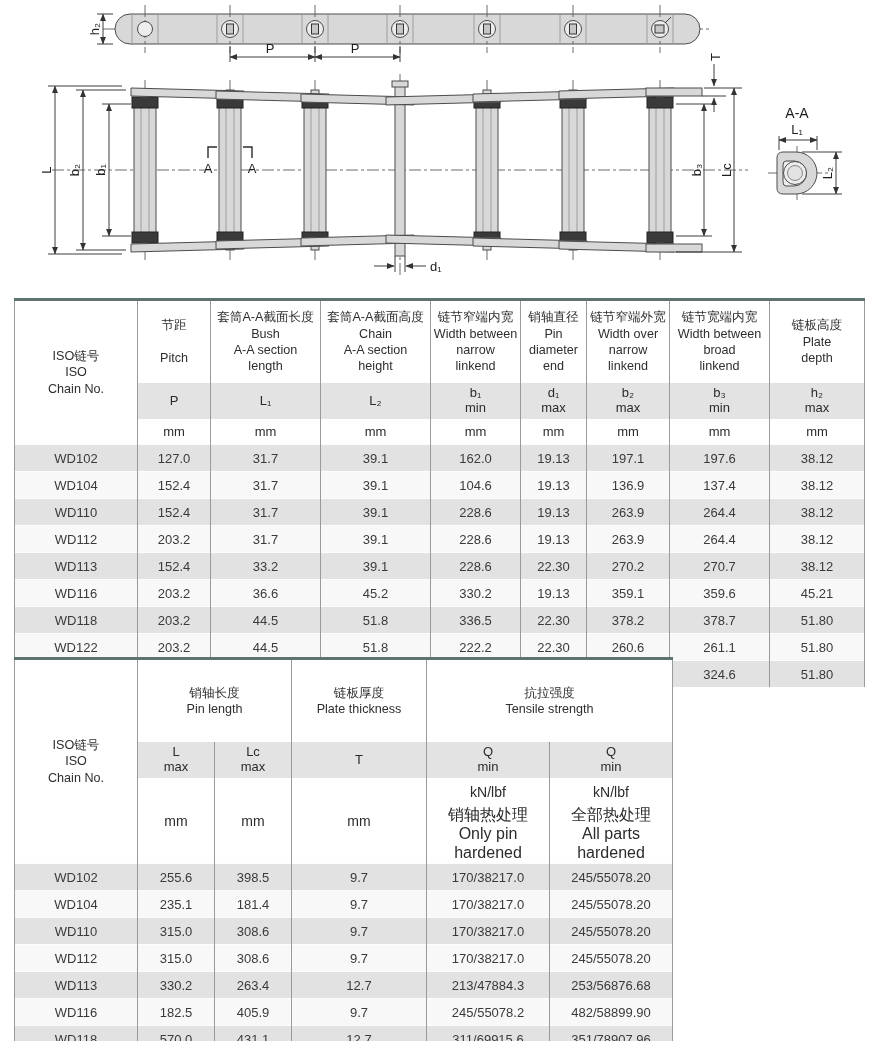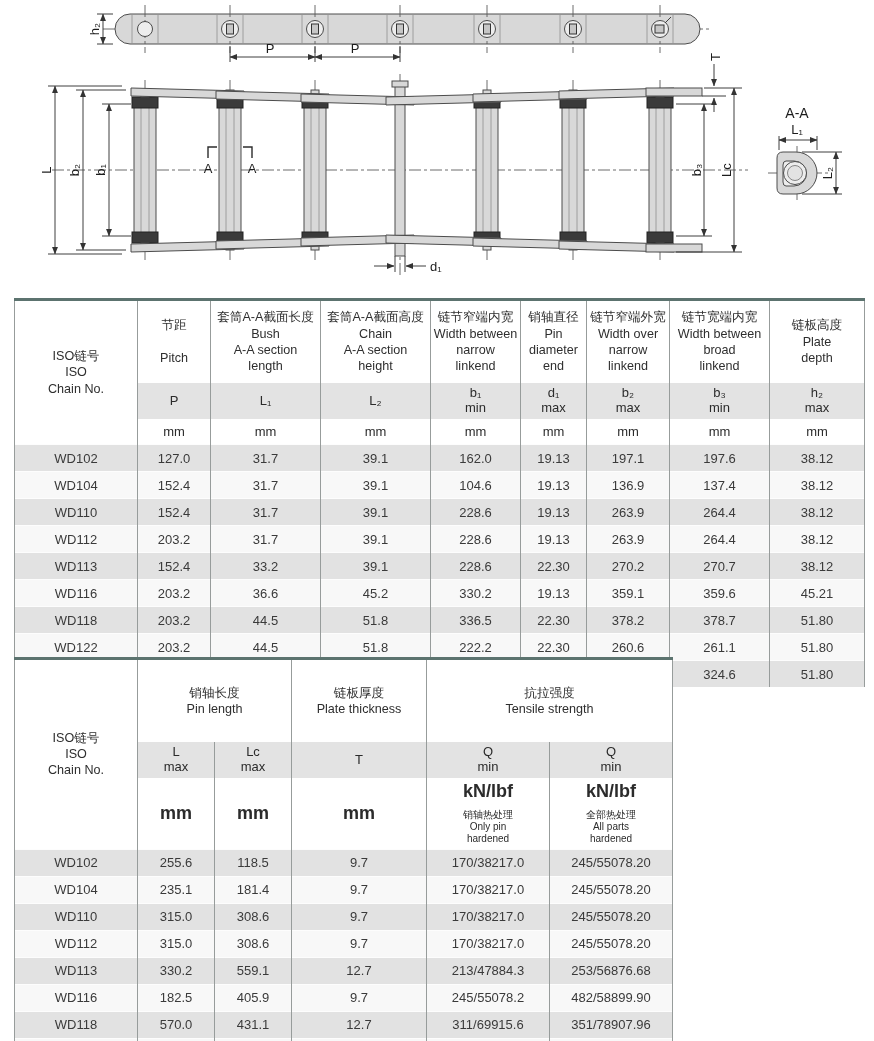--- a/index.html
+++ b/index.html
@@ -12,22 +12,22 @@
   #table2{left:14px;top:657px;width:658px;}
   table{border-top:3px solid #5c736f;}
   th,td{border-left:1px solid #979c9b;border-right:1px solid #979c9b;
         text-align:center;vertical-align:middle;font-weight:normal;
         white-space:pre-line;overflow:hidden;}
   table{border-left:1px solid #b9bdbc;border-right:1px solid #b9bdbc;}
   .name-row th{height:78px;font-size:12.6px;line-height:1.3;padding:2px 1px;color:#2e2e2e;}
   .corner{font-size:13px;line-height:1.45;color:#2e2e2e;}
   .sym-row th{background:#e3e3e3;height:34px;font-size:13px;line-height:1.15;}
   .unit-row th{height:23px;font-size:13px;}
-  .kn-row th{height:25px;font-size:18px;font-weight:bold;}
-  .note-row th{height:42px;font-size:10px;line-height:1.18;}
+  .kn-row th{height:25px;font-size:14px;}
+  .note-row th{height:42px;font-size:16px;line-height:1.18;}
   .mm-span{font-size:13px;}
   tbody td{height:24px;font-size:13px;color:#3a3a3a;}
   tbody tr:nth-child(odd) td{background:#e2e2e2;}
   tbody tr:nth-child(even) td{background:#f8f8f8;}
   tbody tr td{border-top:1px solid #fdfdfd;}
   
   .part{fill:#d8d8d8;stroke:#4c4c4c;stroke-width:1;}
   .part2{fill:#ededed;stroke:#4c4c4c;stroke-width:1;}
   .pin-sq{fill:#c6c6c6;stroke:#333;stroke-width:1;}
   .cap{fill:#3a3a3a;stroke:#222;stroke-width:1;}
@@ -503,21 +503,21 @@
         <th>全部热处理
 All parts
 hardened</th>
       </tr>
       <tr style="height:0;"></tr>
     </thead>
     <tbody>
         <tr>
           <td>WD102</td>
           <td>255.6</td>
-          <td>118.5</td>
+          <td>398.5</td>
           <td>9.7</td>
           <td>170/38217.0</td>
           <td>245/55078.20</td>
         </tr>
         <tr>
           <td>WD104</td>
           <td>235.1</td>
           <td>181.4</td>
           <td>9.7</td>
           <td>170/38217.0</td>
@@ -535,21 +535,21 @@
           <td>WD112</td>
           <td>315.0</td>
           <td>308.6</td>
           <td>9.7</td>
           <td>170/38217.0</td>
           <td>245/55078.20</td>
         </tr>
         <tr>
           <td>WD113</td>
           <td>330.2</td>
-          <td>559.1</td>
+          <td>263.4</td>
           <td>12.7</td>
           <td>213/47884.3</td>
           <td>253/56876.68</td>
         </tr>
         <tr>
           <td>WD116</td>
           <td>182.5</td>
           <td>405.9</td>
           <td>9.7</td>
           <td>245/55078.2</td>

